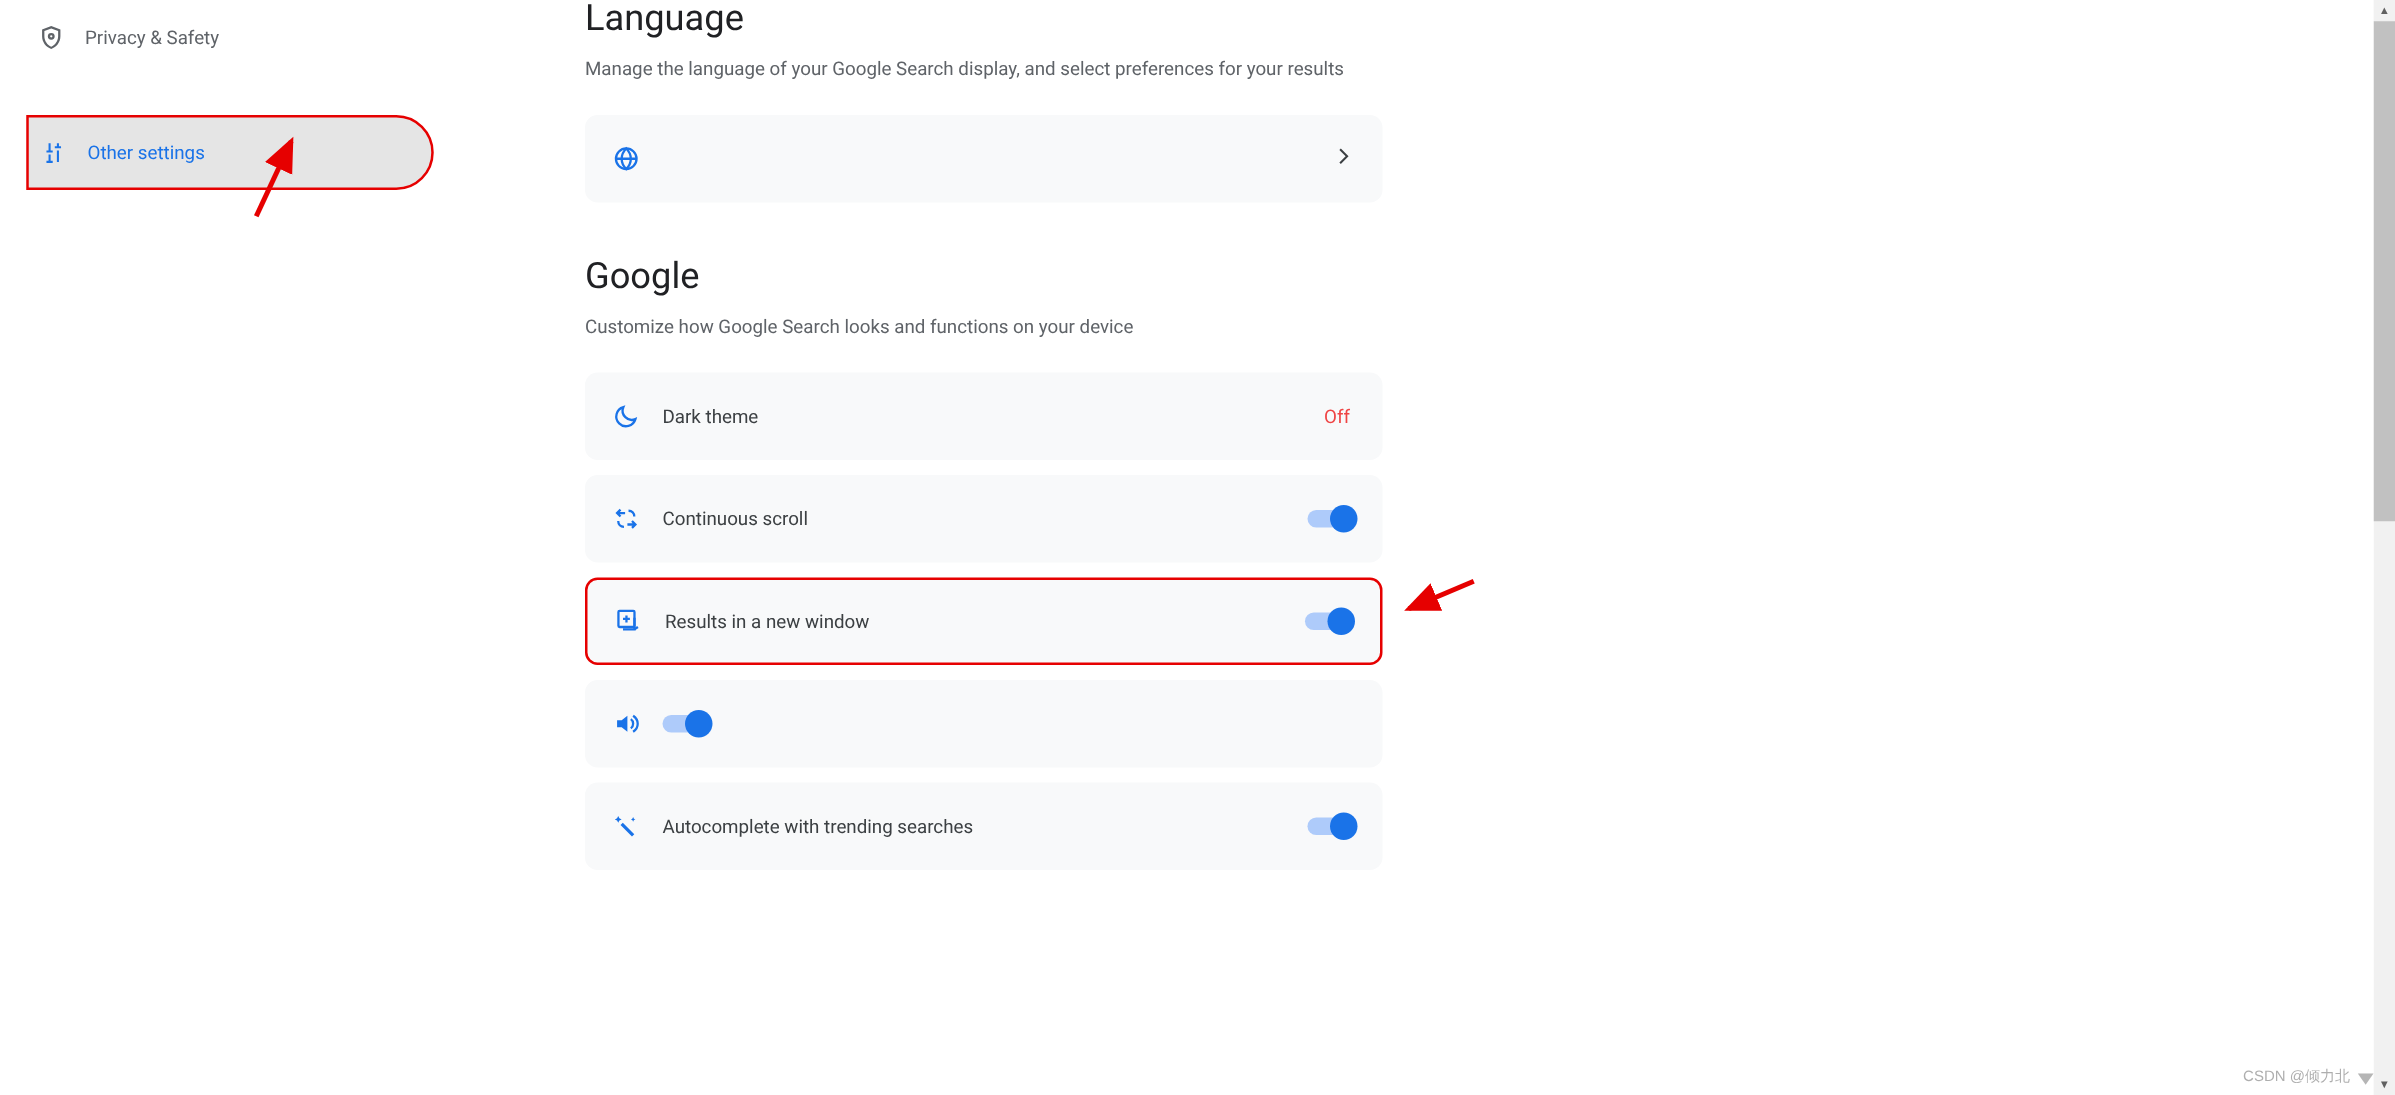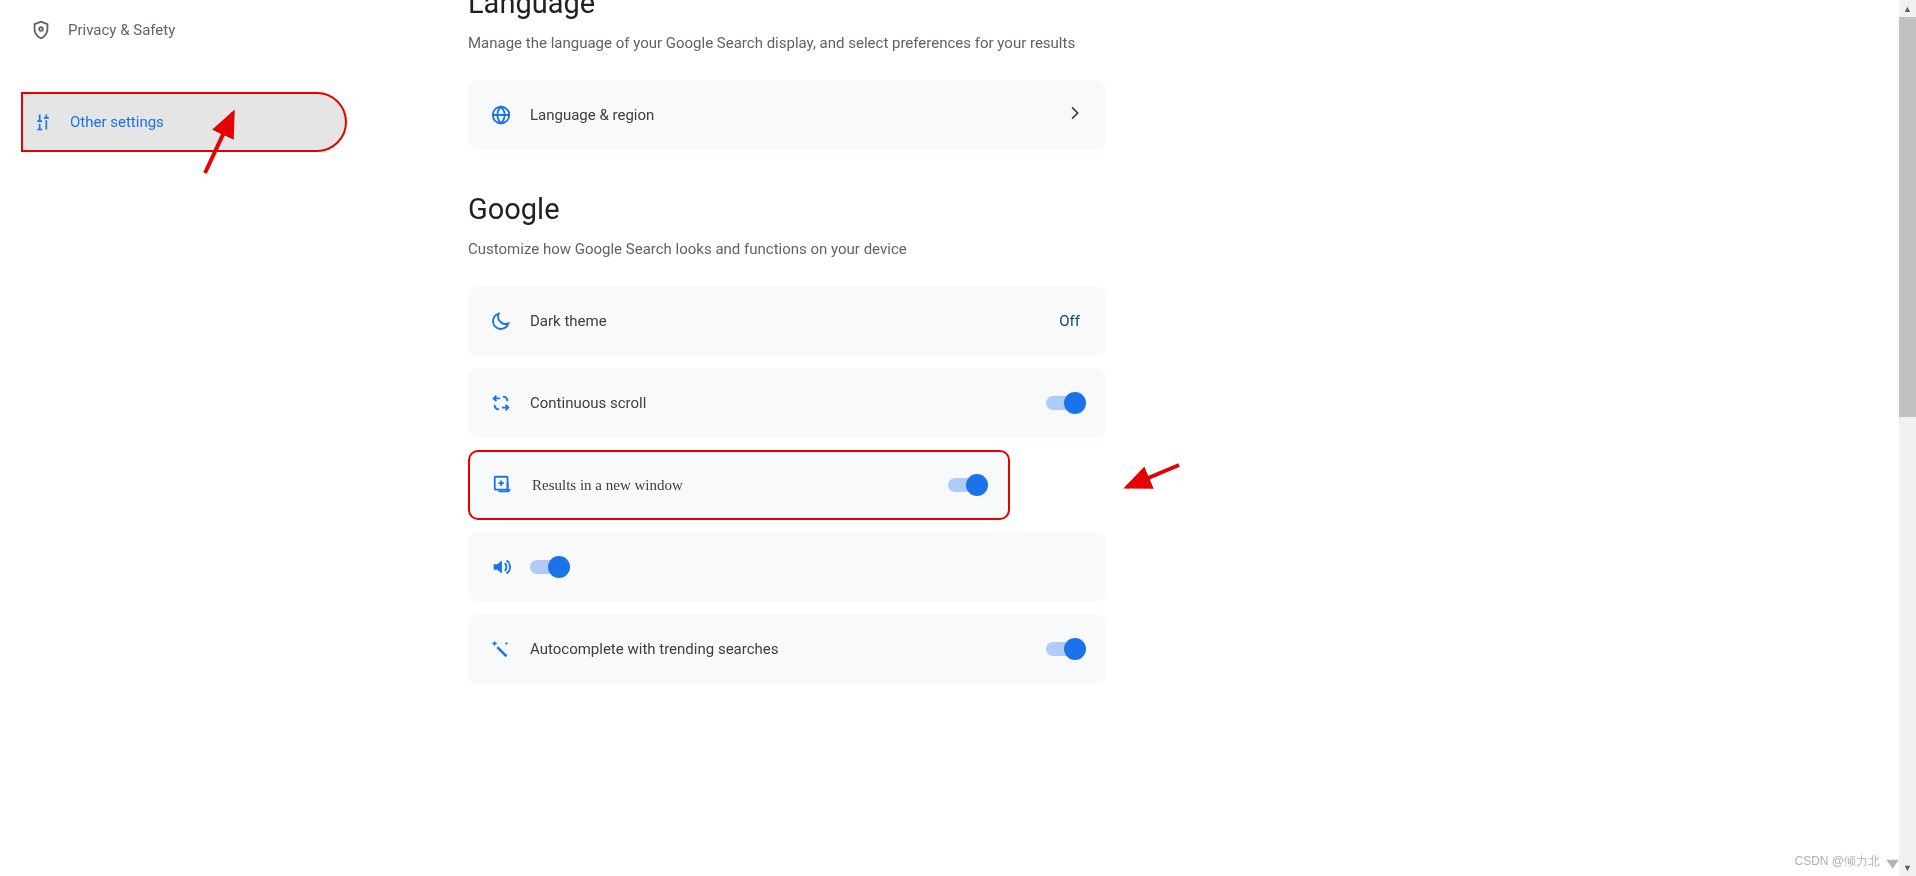--- a/index.html
+++ b/index.html
@@ -52,21 +52,21 @@
       width: 326px;
       padding-left: 9px;
     }
     .sidebar-item.active svg { fill: #1a73e8; }
     .sidebar-label { font-size: 15px; text-align: center; }
 
     
     .main {
       flex: 1;
       padding-left: 118px;
-      padding-top: 0;
+      padding-top: 12px;
       position: relative;
     }
     .section { margin-bottom: 26px; }
     .section-title {
       font-size: 29px;
       font-weight: 400;
       color: #202124;
       margin-bottom: 14px;
     }
     .section-title.cut { margin-top: -14px; }
@@ -81,39 +81,38 @@
       width: 638px;
       height: 70px;
       display: flex;
       align-items: center;
       padding: 0 22px;
       margin-bottom: 12px;
       position: relative;
     }
     .card.highlighted {
       border: 2px solid #e60000;
-      width: 542px;
-      font-family: Liberation Serif, serif;
+      width: 638px;
     }
     .card .icon {
       width: 22px;
       height: 22px;
       margin-right: 18px;
       display: flex;
       align-items: center;
       justify-content: center;
     }
     .card-label {
       font-size: 15px;
       color: #3c4043;
       flex: 1;
     }
     .card-value {
       font-size: 15px;
-      color: #0c4a6e;
+      color: #ef4444;
       margin-right: 4px;
     }
     .chevron {
       color: #3c4043;
       margin-left: auto;
     }
     
     .toggle {
       position: relative;
       width: 38px;
@@ -212,21 +211,20 @@
     <div class="section">
       <div class="section-title cut">Language</div>
       <div class="section-desc">Manage the language of your Google Search display, and select preferences for your results</div>
       <div class="card">
         <span class="icon">
           <svg viewBox="0 0 24 24" width="22" height="22" fill="none" stroke="#1a73e8" stroke-width="2">
               <circle cx="12" cy="12" r="9"></circle>
               <path d="M3 12h18M12 3c2.5 2.5 4 5.5 4 9s-1.5 6.5-4 9c-2.5-2.5-4-5.5-4-9s1.5-6.5 4-9z"></path>
             </svg>
         </span>
-        <span class="card-label">Language &amp; region</span>
         <span class="chevron">
           <svg viewBox="0 0 24 24" width="20" height="20" fill="#3c4043">
               <path d="M9 6l6 6-6 6 1.4 1.4L17.8 12 10.4 4.6z"></path>
             </svg>
         </span>
       </div>
     </div>
 
     <div class="section" style="margin-top:42px;">
       <div class="section-title">Google</div>

